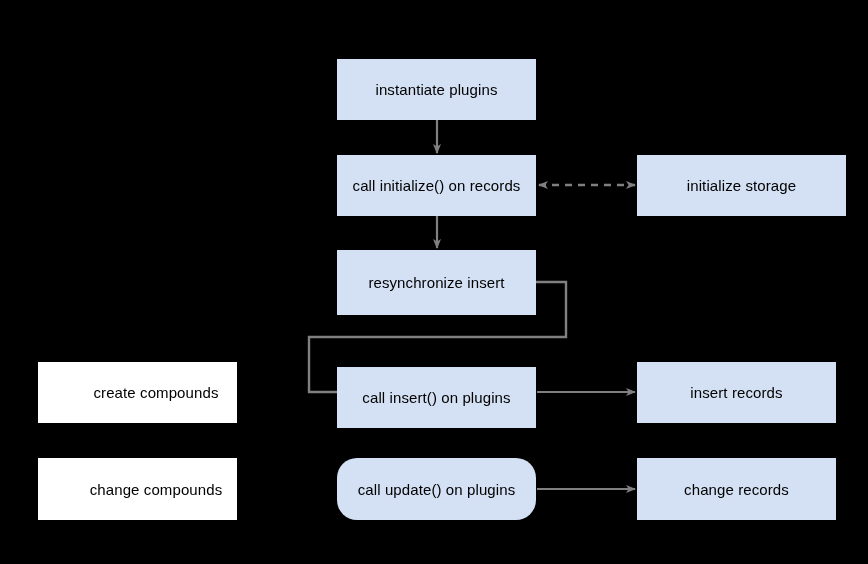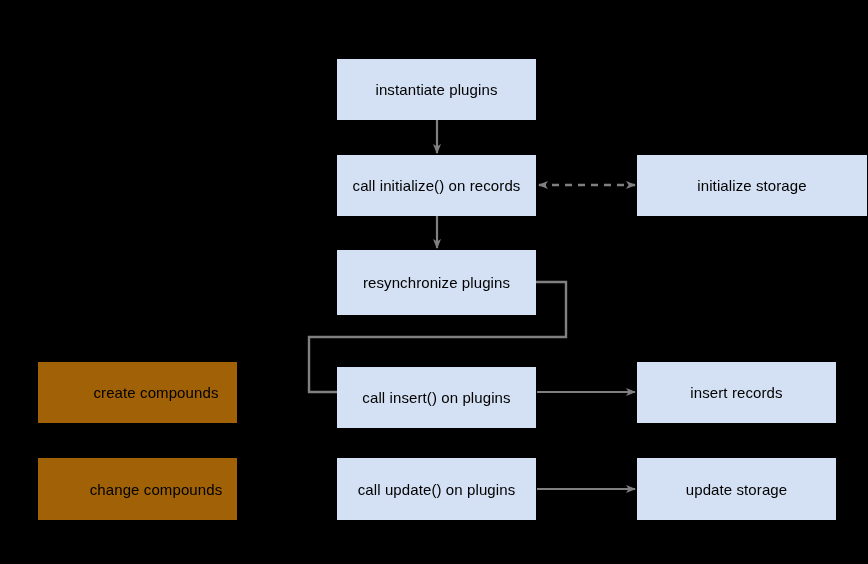--- a/index.html
+++ b/index.html
@@ -22,21 +22,21 @@
     align-items: center;
     justify-content: center;
     text-align: center;
     font-size: 15px;
     line-height: 19px;
     color: #000000;
     padding: 2px 6px;
     letter-spacing: 0.1px;
   }
   .node.blue { background: #d4e1f4; }
-  .node.white { background: #a16207; padding-left: 43px; }
+  .node.white { background: #ffffff; padding-left: 43px; }
   .node span { display: block; }
   svg.edges {
     position: absolute;
     left: 0;
     top: 0;
     width: 868px;
     height: 564px;
     pointer-events: none;
   }
 </style>
@@ -75,45 +75,45 @@
   </svg>
 
   <div class="node blue" style="left:337px; top:59px; width:199px; height:61px;">
     <span>instantiate plugins</span>
   </div>
 
   <div class="node blue" style="left:337px; top:155px; width:199px; height:61px;">
     <span>call initialize() on records</span>
   </div>
 
-  <div class="node blue" style="left:637px; top:155px; width:230px; height:61px;">
+  <div class="node blue" style="left:637px; top:155px; width:209px; height:61px;">
     <span>initialize storage</span>
   </div>
 
   <div class="node blue" style="left:337px; top:250px; width:199px; height:65px;">
-    <span>resynchronize plugins</span>
+    <span>resynchronize insert</span>
   </div>
 
   <div class="node white" style="left:38px; top:362px; width:199px; height:61px;">
     <span>create compounds</span>
   </div>
 
   <div class="node blue" style="left:337px; top:367px; width:199px; height:61px;">
     <span>call insert() on plugins</span>
   </div>
 
   <div class="node blue" style="left:637px; top:362px; width:199px; height:61px;">
     <span>insert records</span>
   </div>
 
   <div class="node white" style="left:38px; top:458px; width:199px; height:62px;">
     <span>change compounds</span>
   </div>
 
-  <div class="node blue" style="left:337px; top:458px; width:199px; height:62px;">
+  <div class="node blue" style="left:337px; top:458px; width:199px; height:62px;border-radius:20px;">
     <span>call update() on plugins</span>
   </div>
 
   <div class="node blue" style="left:637px; top:458px; width:199px; height:62px;">
-    <span>update storage</span>
+    <span>change records</span>
   </div>
 
 </div>
 
 </body></html>

